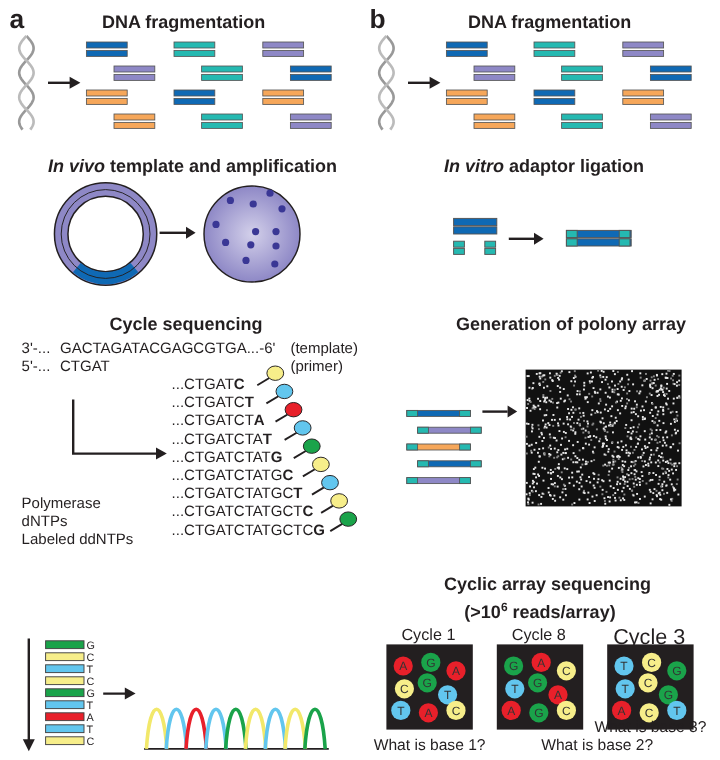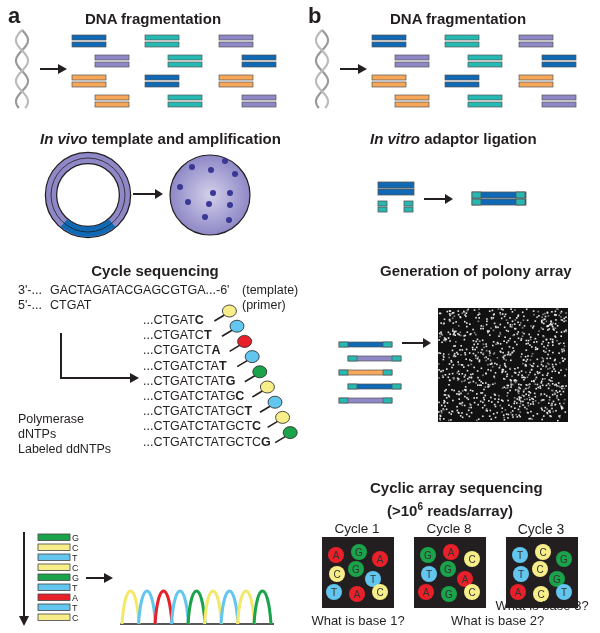--- a/index.html
+++ b/index.html
@@ -1354,21 +1354,21 @@
       <g>
         <circle cx="35" cy="57" r="8" fill="#1aa34a"></circle>
         <text x="35" y="60.5" text-anchor="middle" font-size="10" font-family="Liberation Sans, sans-serif" fill="#333">G</text>
       </g>
       <g>
         <circle cx="58" cy="55" r="8" fill="#f7ee8a"></circle>
         <text x="58" y="58.5" text-anchor="middle" font-size="10" font-family="Liberation Sans, sans-serif" fill="#333">C</text>
       </g>
     </svg>
     <div class="abs cap" style="left: 413px; top: 613px; width: 80px; font-size: 13px; margin-left: 38px;">What is base 2?</div>
-    <div class="abs cap" style="left: 501px; top: 521px; width: 80px; font-size: 14px;">Cycle 3</div>
+    <div class="abs cap" style="left: 501px; top: 521px; width: 80px; font-size: 18px;">Cycle 3</div>
     <svg style="left:506px;top:537px;width:72px;height:71px;">
       <rect x="0" y="0" width="72" height="71" fill="#231f20"></rect>
       <g>
         <circle cx="14" cy="18" r="8" fill="#62c6ee"></circle>
         <text x="14" y="21.5" text-anchor="middle" font-size="10" font-family="Liberation Sans, sans-serif" fill="#333">T</text>
       </g>
       <g>
         <circle cx="37" cy="15" r="8" fill="#f7ee8a"></circle>
         <text x="37" y="18.5" text-anchor="middle" font-size="10" font-family="Liberation Sans, sans-serif" fill="#333">C</text>
       </g>

